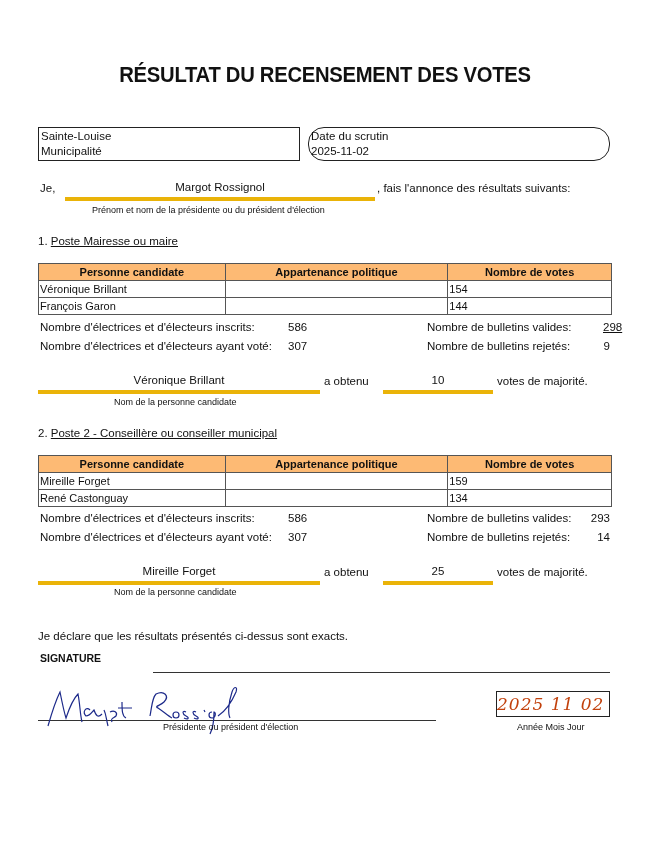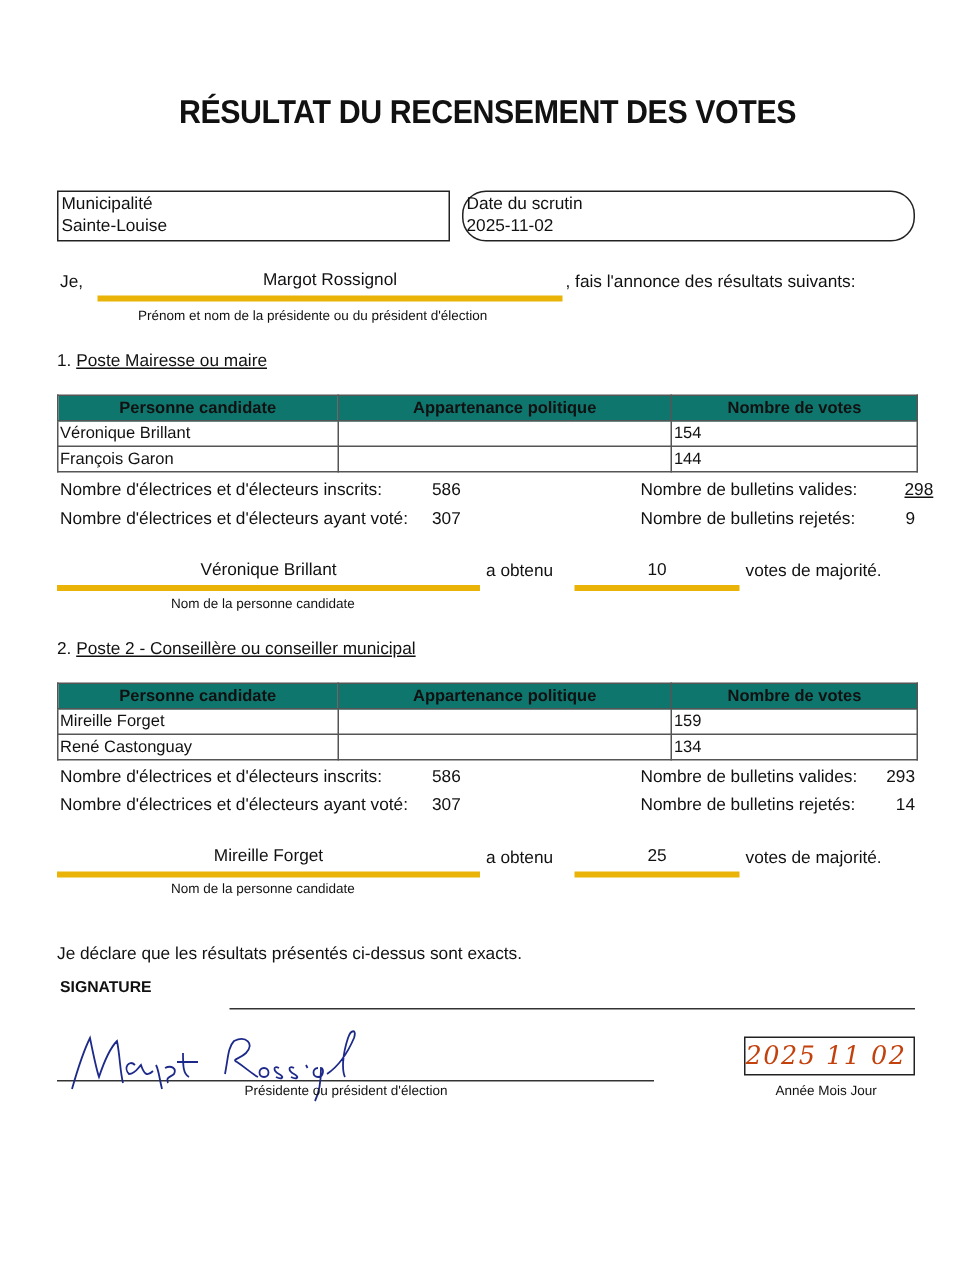--- a/index.html
+++ b/index.html
@@ -7,33 +7,33 @@
          font-family: "Liberation Sans", sans-serif; color: #111; }
   .abs { position: absolute; }
   .title { top: 62px; left: 0; width: 650px; text-align: center; font-size: 22px; font-weight: bold;
            letter-spacing: -0.3px; transform: scaleX(0.92); }
   .box { border: 1.5px solid #222; box-sizing: border-box; font-size: 11.5px; line-height: 15px; padding: 1px 2px; }
   .small { font-size: 9px; }
   .txt { font-size: 11.5px; white-space: nowrap; }
   .line { border-bottom: 4px solid #eab308; }
   .filled { text-align: center; font-size: 11.5px; }
   table.votes { border-collapse: collapse; position: absolute; left: 38px; width: 574px; font-size: 11px; }
-  table.votes th { background: #0f766e; font-weight: bold; text-align: center; border: 1px solid #555; height: 16px; padding: 0; }
+  table.votes th { background: #fdba74; font-weight: bold; text-align: center; border: 1px solid #555; height: 16px; padding: 0; }
   table.votes td { border: 1px solid #555; height: 16px; padding: 0 1px; }
   .u { text-decoration: underline; }
   .sigbox { border: 1.2px solid #222; box-sizing: border-box; }
 </style>
 </head>
 <body>
 
 <div class="abs title">RÉSULTAT DU RECENSEMENT DES VOTES</div>
 
 <div class="abs box" style="left:38px; top:127px; width:262px; height:34px;">
+  <div>Sainte-Louise</div>
   <div>Municipalité</div>
-  <div>Sainte-Louise</div>
 </div>
 <div class="abs box" style="left:308px; top:127px; width:302px; height:34px;border-radius:16px;">
   <div>Date du scrutin</div>
   <div>2025-11-02</div>
 </div>
 
 <div class="abs txt" style="left:40px; top:182px;">Je,</div>
 <div class="abs line filled" style="left:65px; top:181px; width:310px; height:16px;">Margot Rossignol</div>
 <div class="abs txt" style="left:377px; top:182px;">, fais l'annonce des résultats suivants:</div>
 <div class="abs small" style="left:92px; top:205px;">Prénom et nom de la présidente ou du président d'élection</div>

